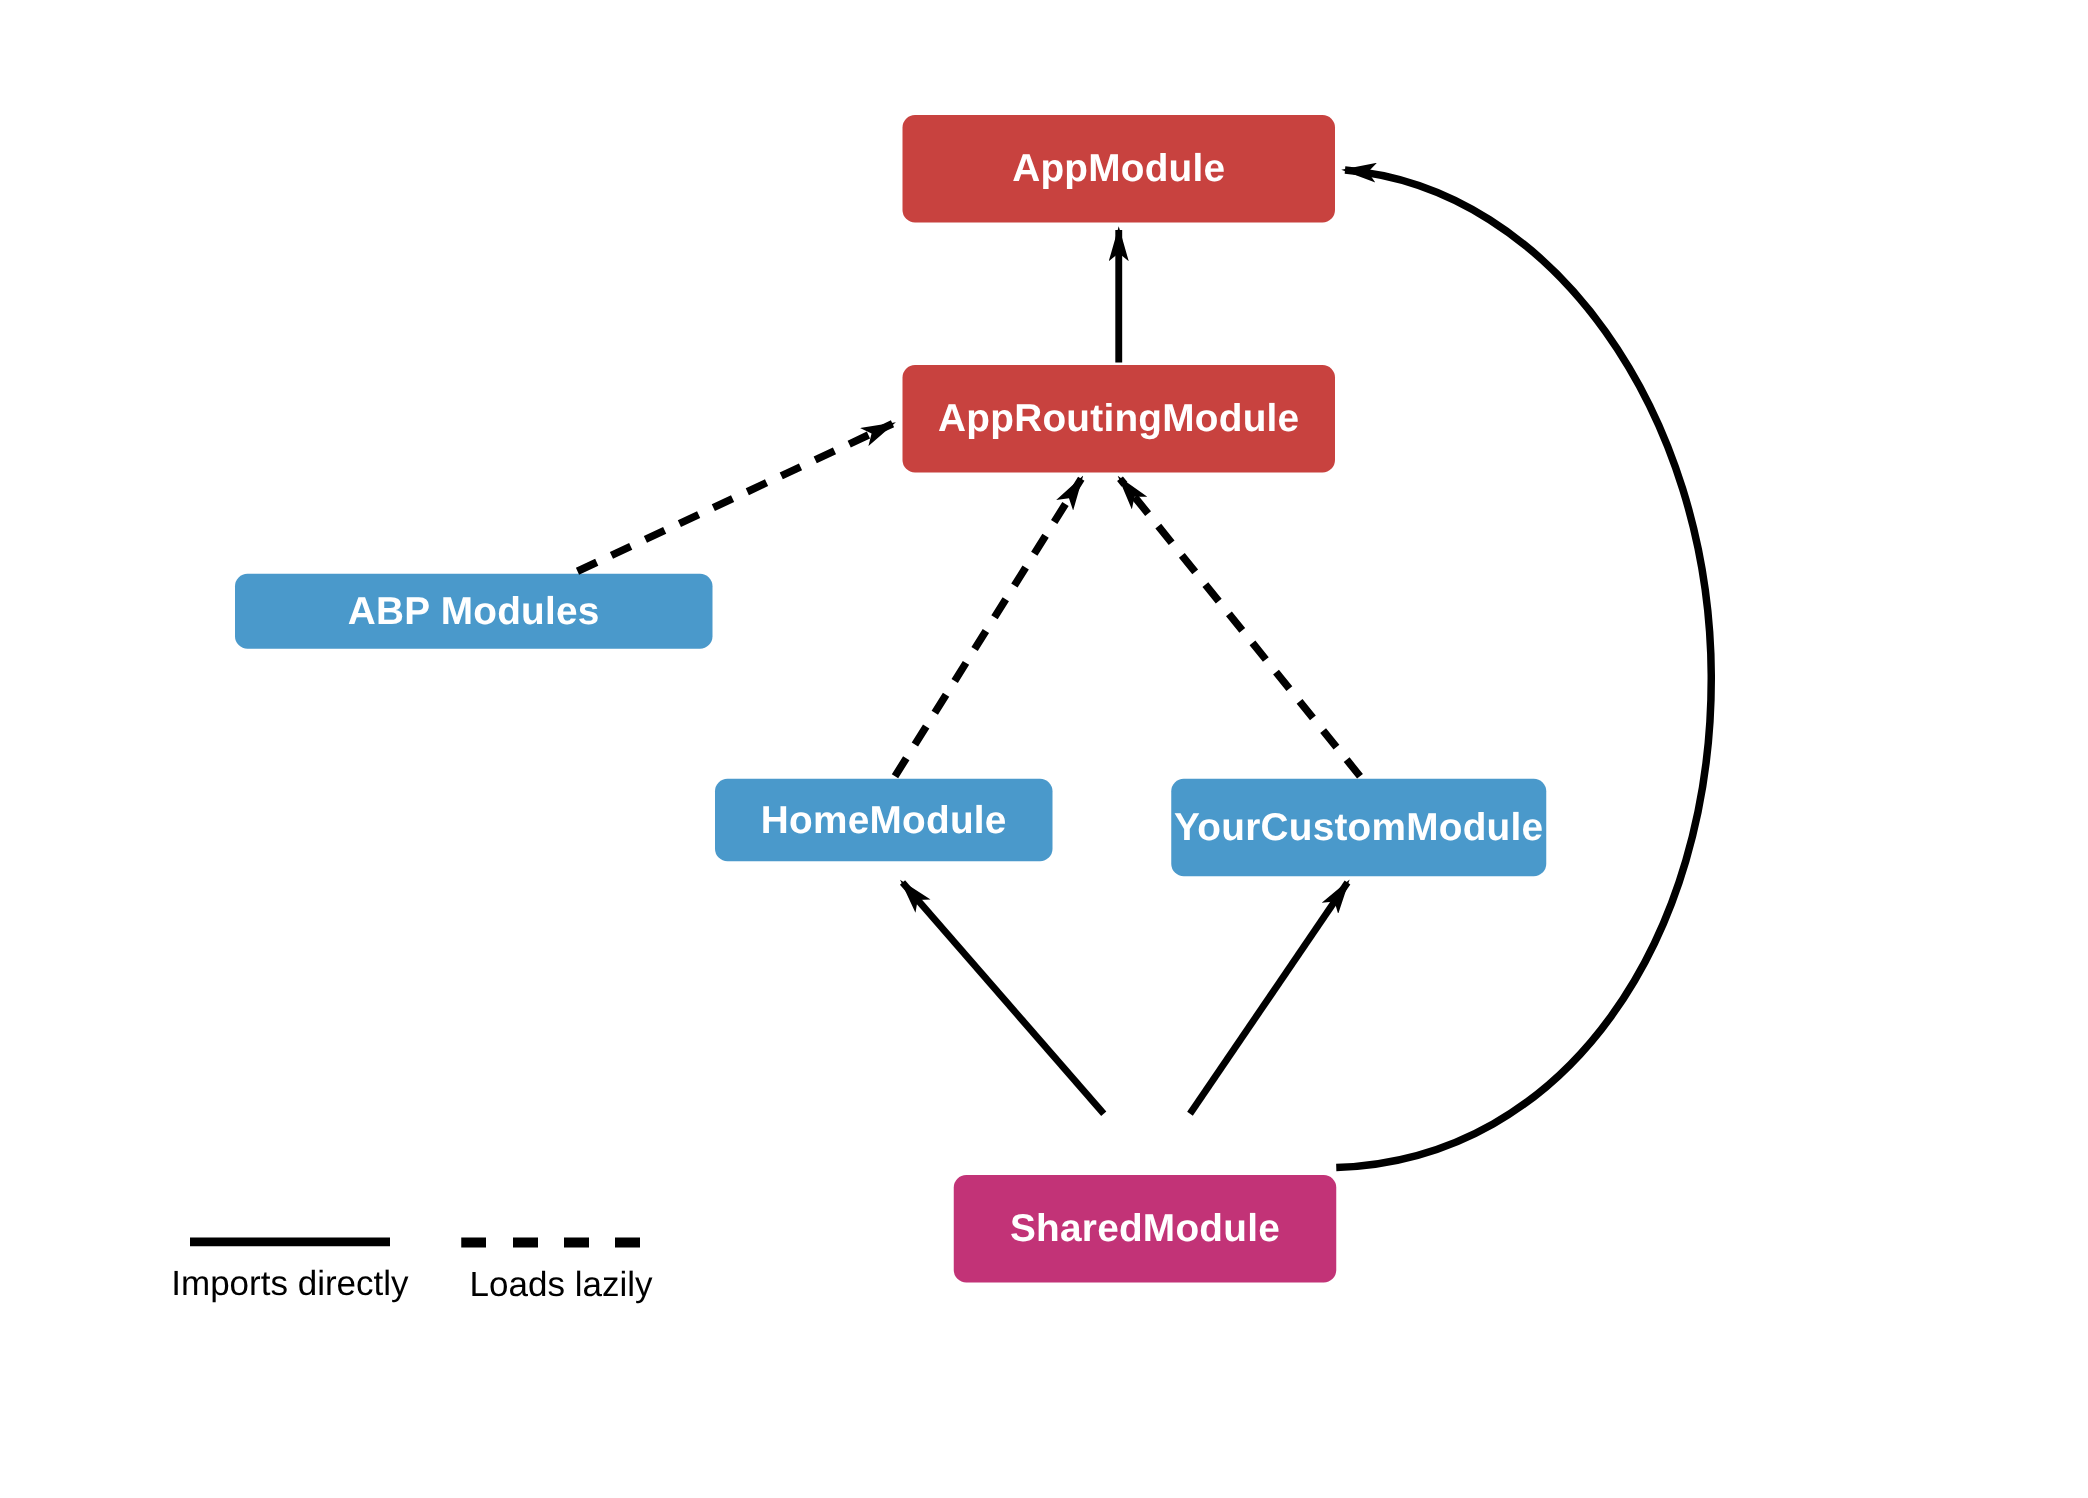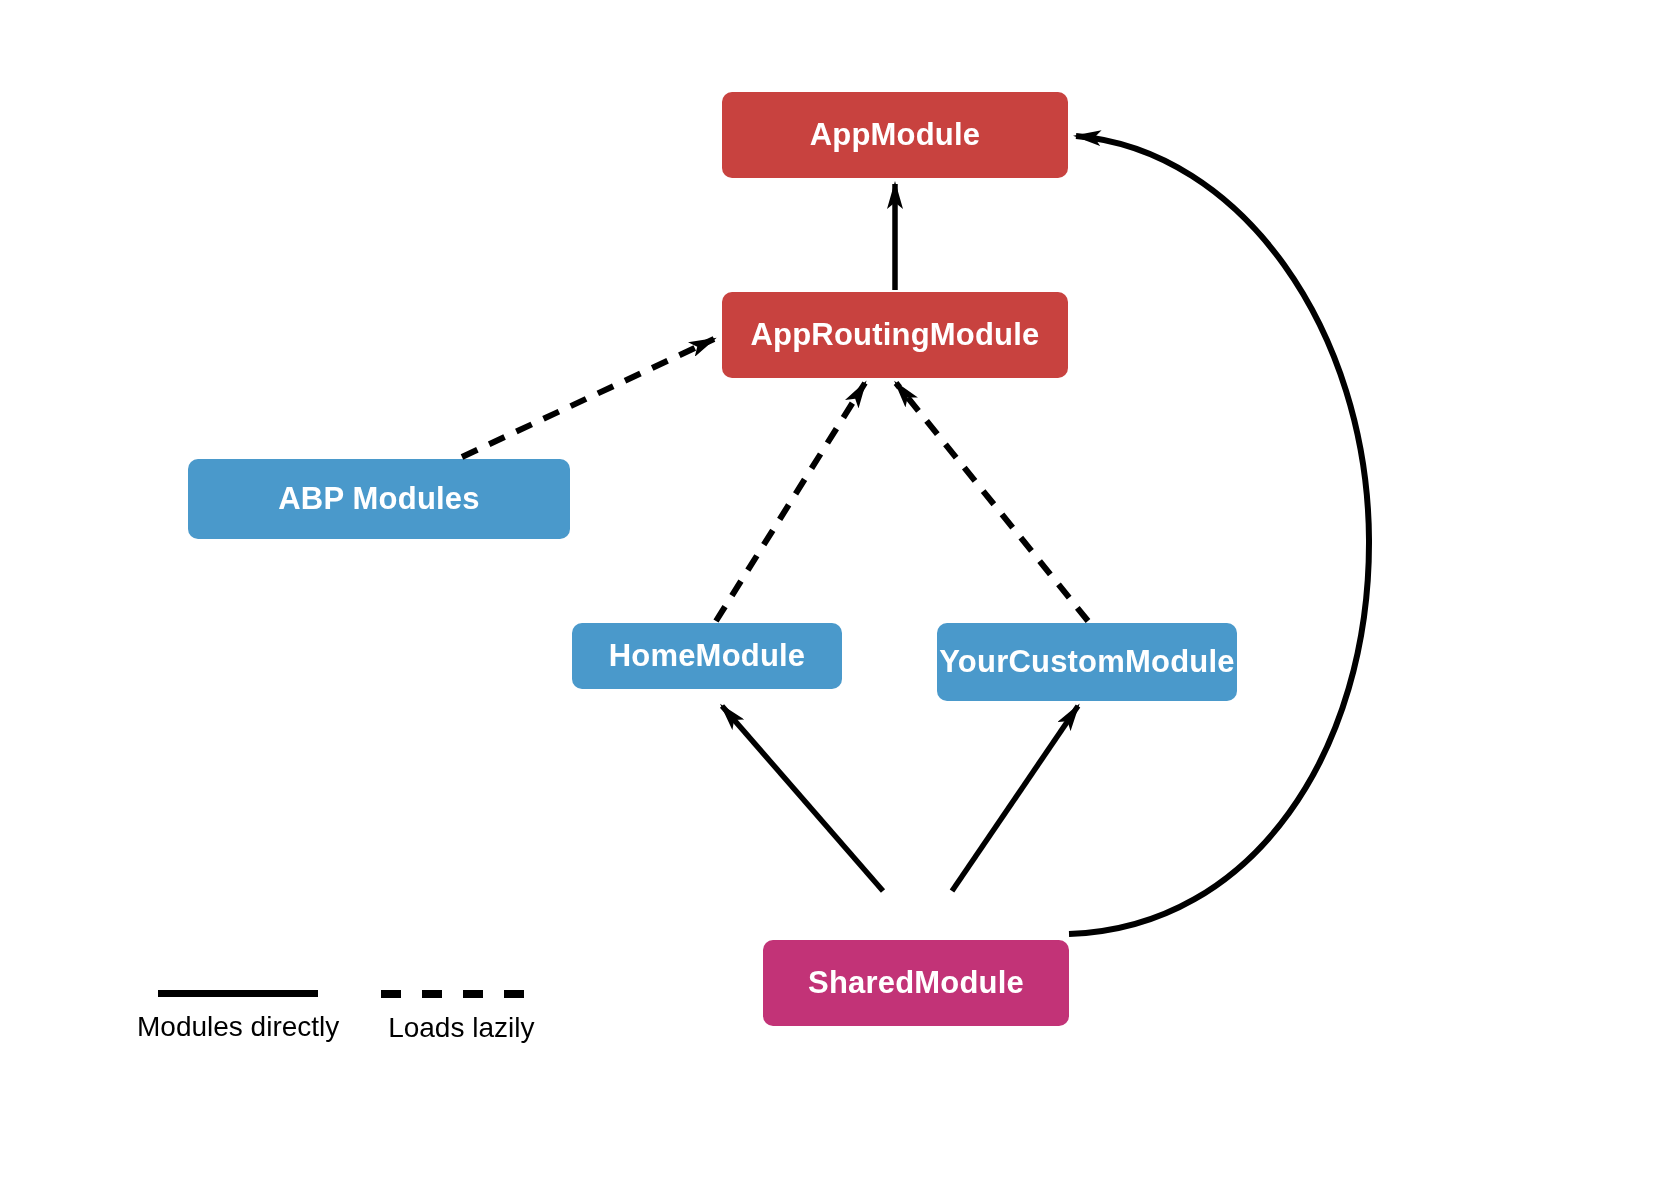--- a/index.html
+++ b/index.html
@@ -85,21 +85,21 @@
 
 <div id="stage">
 
   <div id="nodes-layer">
       <div class="node" style="left: 722px; top: 92px; width: 346px; height: 86px; background: rgb(200, 66, 63);">
         <span class="node-label">AppModule</span>
       </div>
       <div class="node" style="left: 722px; top: 292px; width: 346px; height: 86px; background: rgb(200, 66, 63);">
         <span class="node-label">AppRoutingModule</span>
       </div>
-      <div class="node" style="left: 188px; top: 459px; width: 382px; height: 80px; background: rgb(74, 153, 203);">
+      <div class="node" style="left: 188px; top: 459px; width: 382px; height: 60px; background: rgb(74, 153, 203);">
         <span class="node-label">ABP Modules</span>
       </div>
       <div class="node" style="left: 572px; top: 623px; width: 270px; height: 66px; background: rgb(74, 153, 203);">
         <span class="node-label">HomeModule</span>
       </div>
       <div class="node" style="left: 937px; top: 623px; width: 300px; height: 78px; background: rgb(74, 153, 203);">
         <span class="node-label">YourCustomModule</span>
       </div>
       <div class="node" style="left: 763px; top: 892px; width: 306px; height: 86px; background: rgb(194, 51, 119); margin-top: 48px;">
         <span class="node-label">SharedModule</span>
@@ -119,21 +119,21 @@
         <path d="M 1088 621 L 896 383" class="edge dashed" marker-end="url(#arrowhead)" stroke="#000000"></path>
         <path d="M 883 891 L 722 706" class="edge" marker-end="url(#arrowhead)" stroke="#000000"></path>
         <path d="M 952 891 L 1078 706" class="edge" marker-end="url(#arrowhead)" stroke="#000000"></path>
         <path d="M 1069 934 C 1255 928 1370 748 1369 540 C 1368 332 1242 150 1076 136" class="edge curved" marker-end="url(#arrowhead)" stroke="#000000"></path>
       </g>
   </svg>
 
   <div class="legend">
     <div class="legend-item">
       <div class="legend-swatch solid"></div>
-      <div class="legend-label">Modules directly</div>
+      <div class="legend-label">Imports directly</div>
     </div>
     <div class="legend-item">
       <div class="legend-swatch dashed"></div>
       <div class="legend-label">Loads lazily</div>
     </div>
   </div>
 
 </div>
 
 </body></html>

